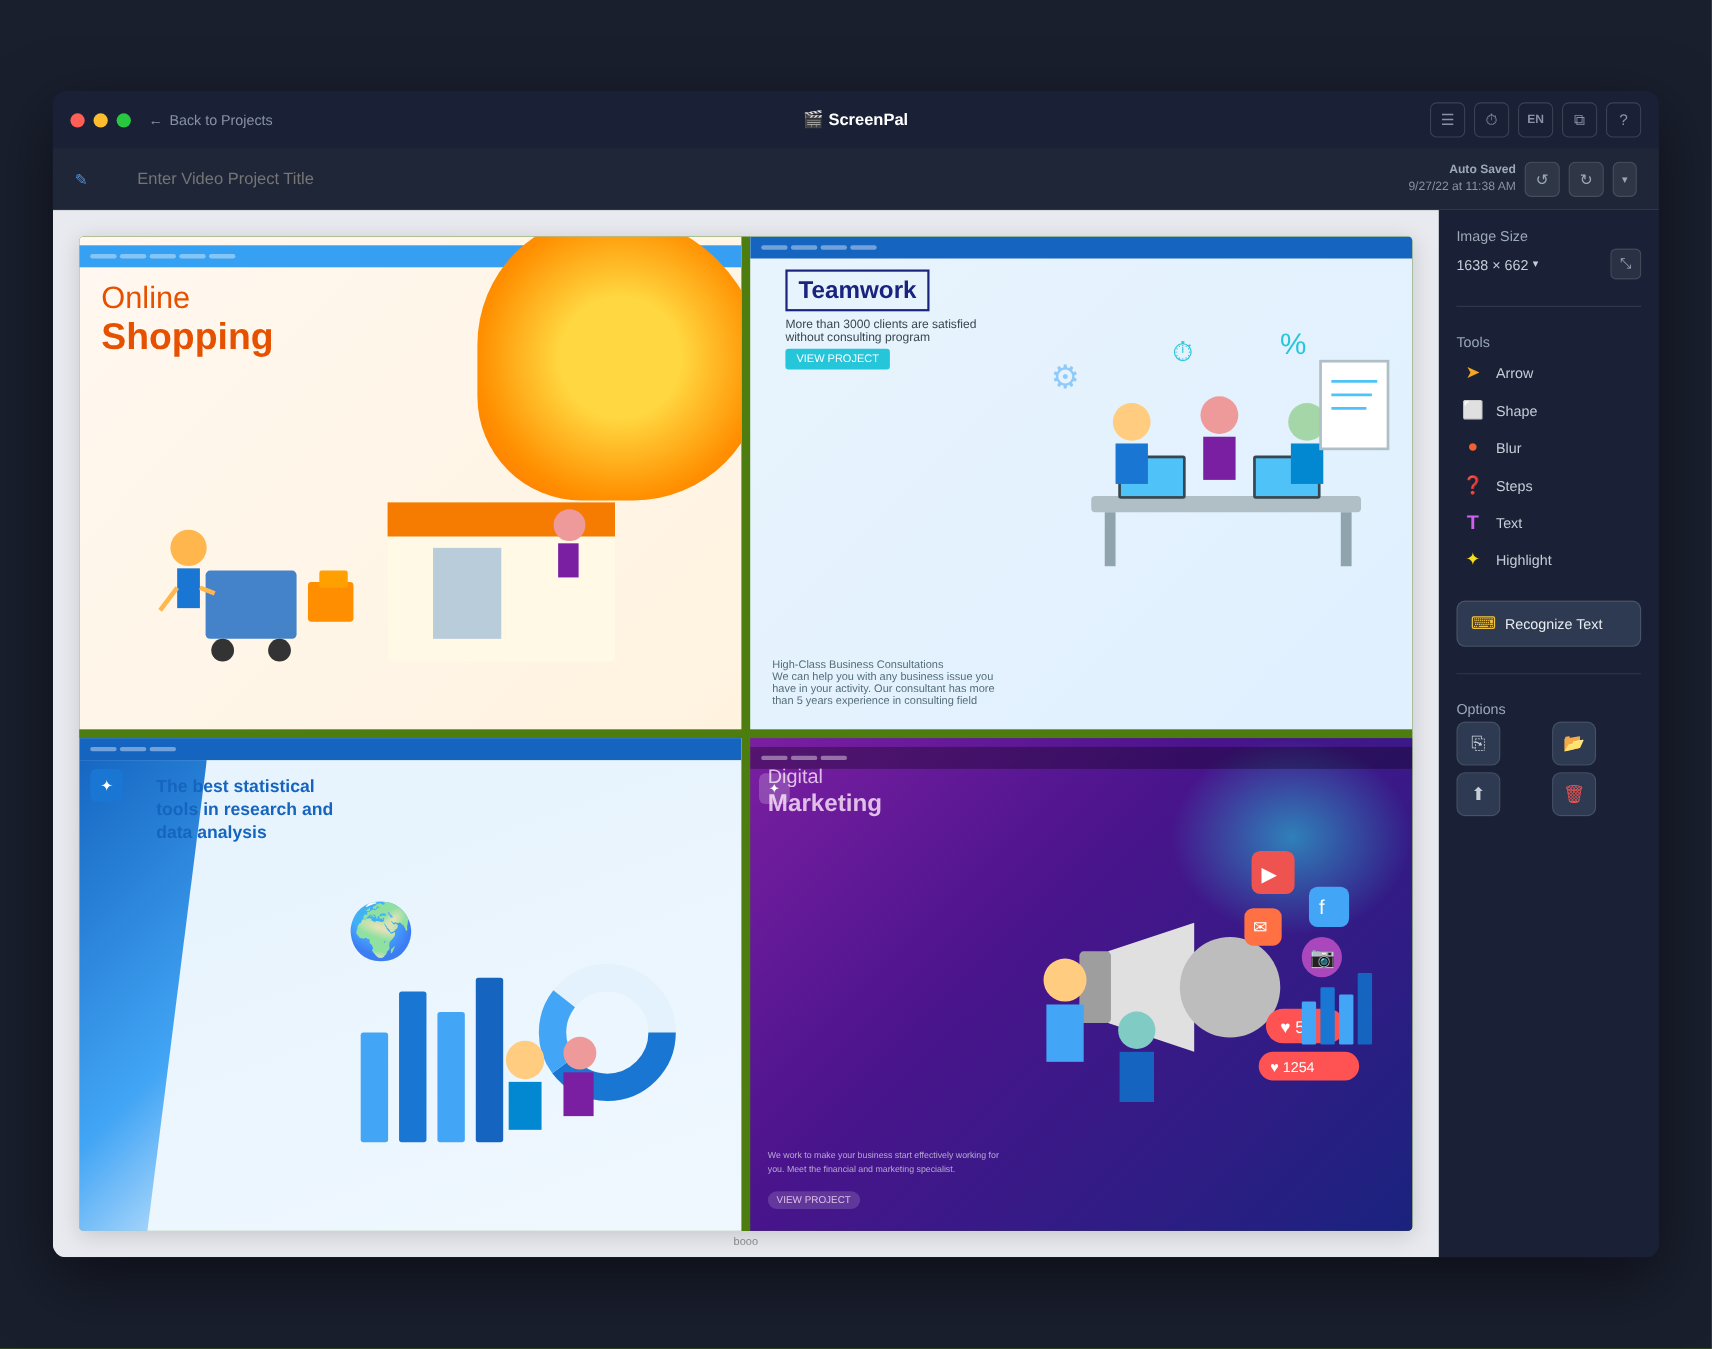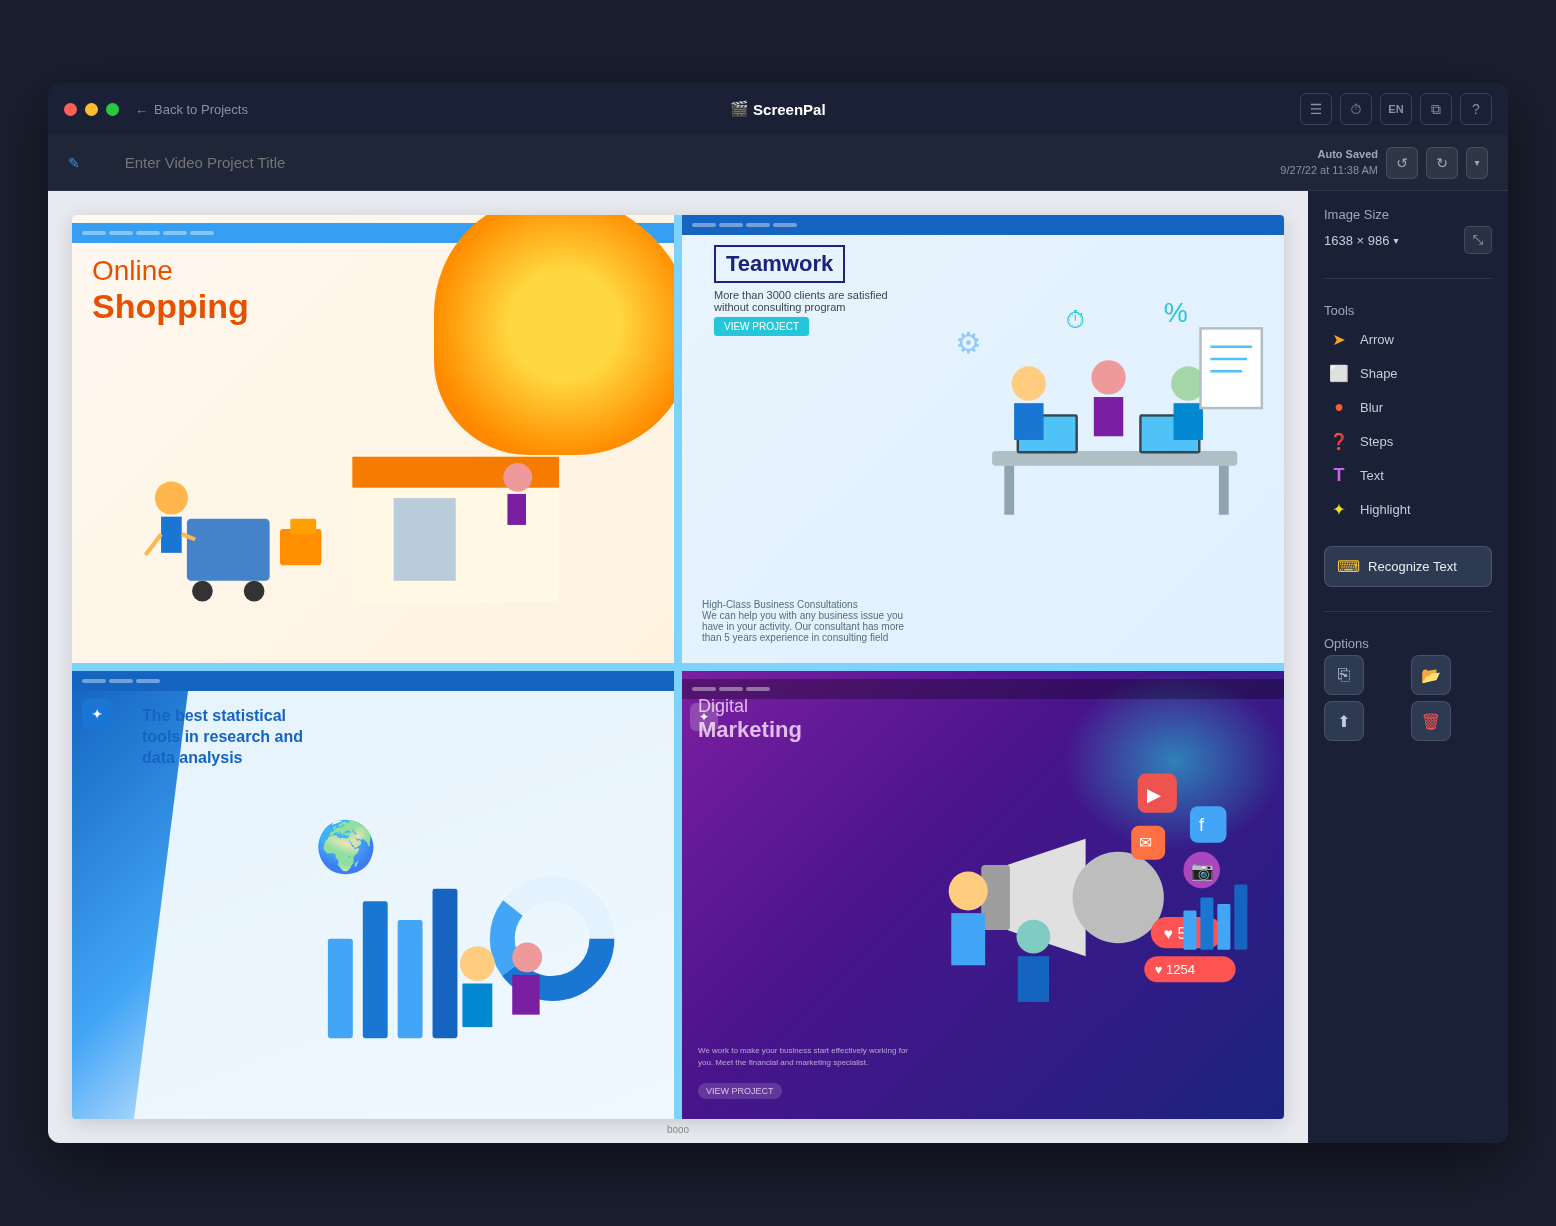--- a/index.html
+++ b/index.html
@@ -197,21 +197,21 @@
       font-size: 10px;
     }
 
     .image-grid {
       display: grid;
       grid-template-columns: 1fr 1fr;
       grid-template-rows: 1fr 1fr;
       gap: 8px;
       width: 100%;
       height: 100%;
-      background: #7dd3fc;
+      background: #4d7c0f;
       border-radius: 4px;
       overflow: hidden;
       box-shadow: 0 4px 20px rgba(0,0,0,0.15);
     }
 
     .grid-cell {
       overflow: hidden;
       position: relative;
     }
 
@@ -819,21 +819,21 @@
       </div>
       <div class="canvas-label">booo</div>
     </div>
 
     <div class="right-panel">
 
       <div>
         <div class="panel-section-title">Image Size</div>
         <div class="image-size-row">
           <div class="image-size-value">
-            <span>1638 × 986</span>
+            <span>1638 × 662</span>
             <span style="font-size:10px;">▾</span>
           </div>
           <button class="image-size-resize-btn">
             <span>⤡</span>
           </button>
         </div>
       </div>
 
       <hr class="tools-divider">
 

